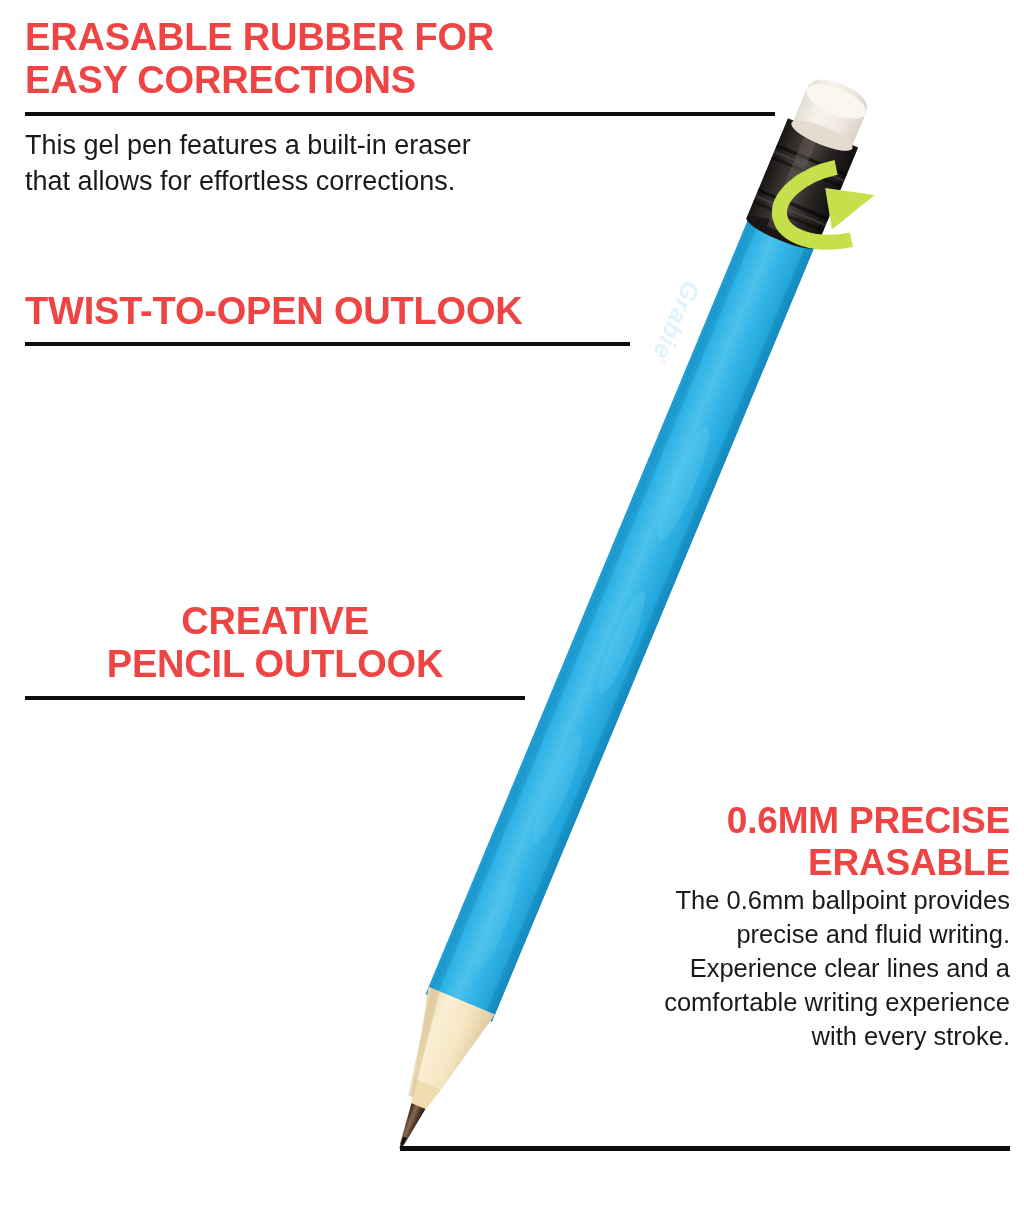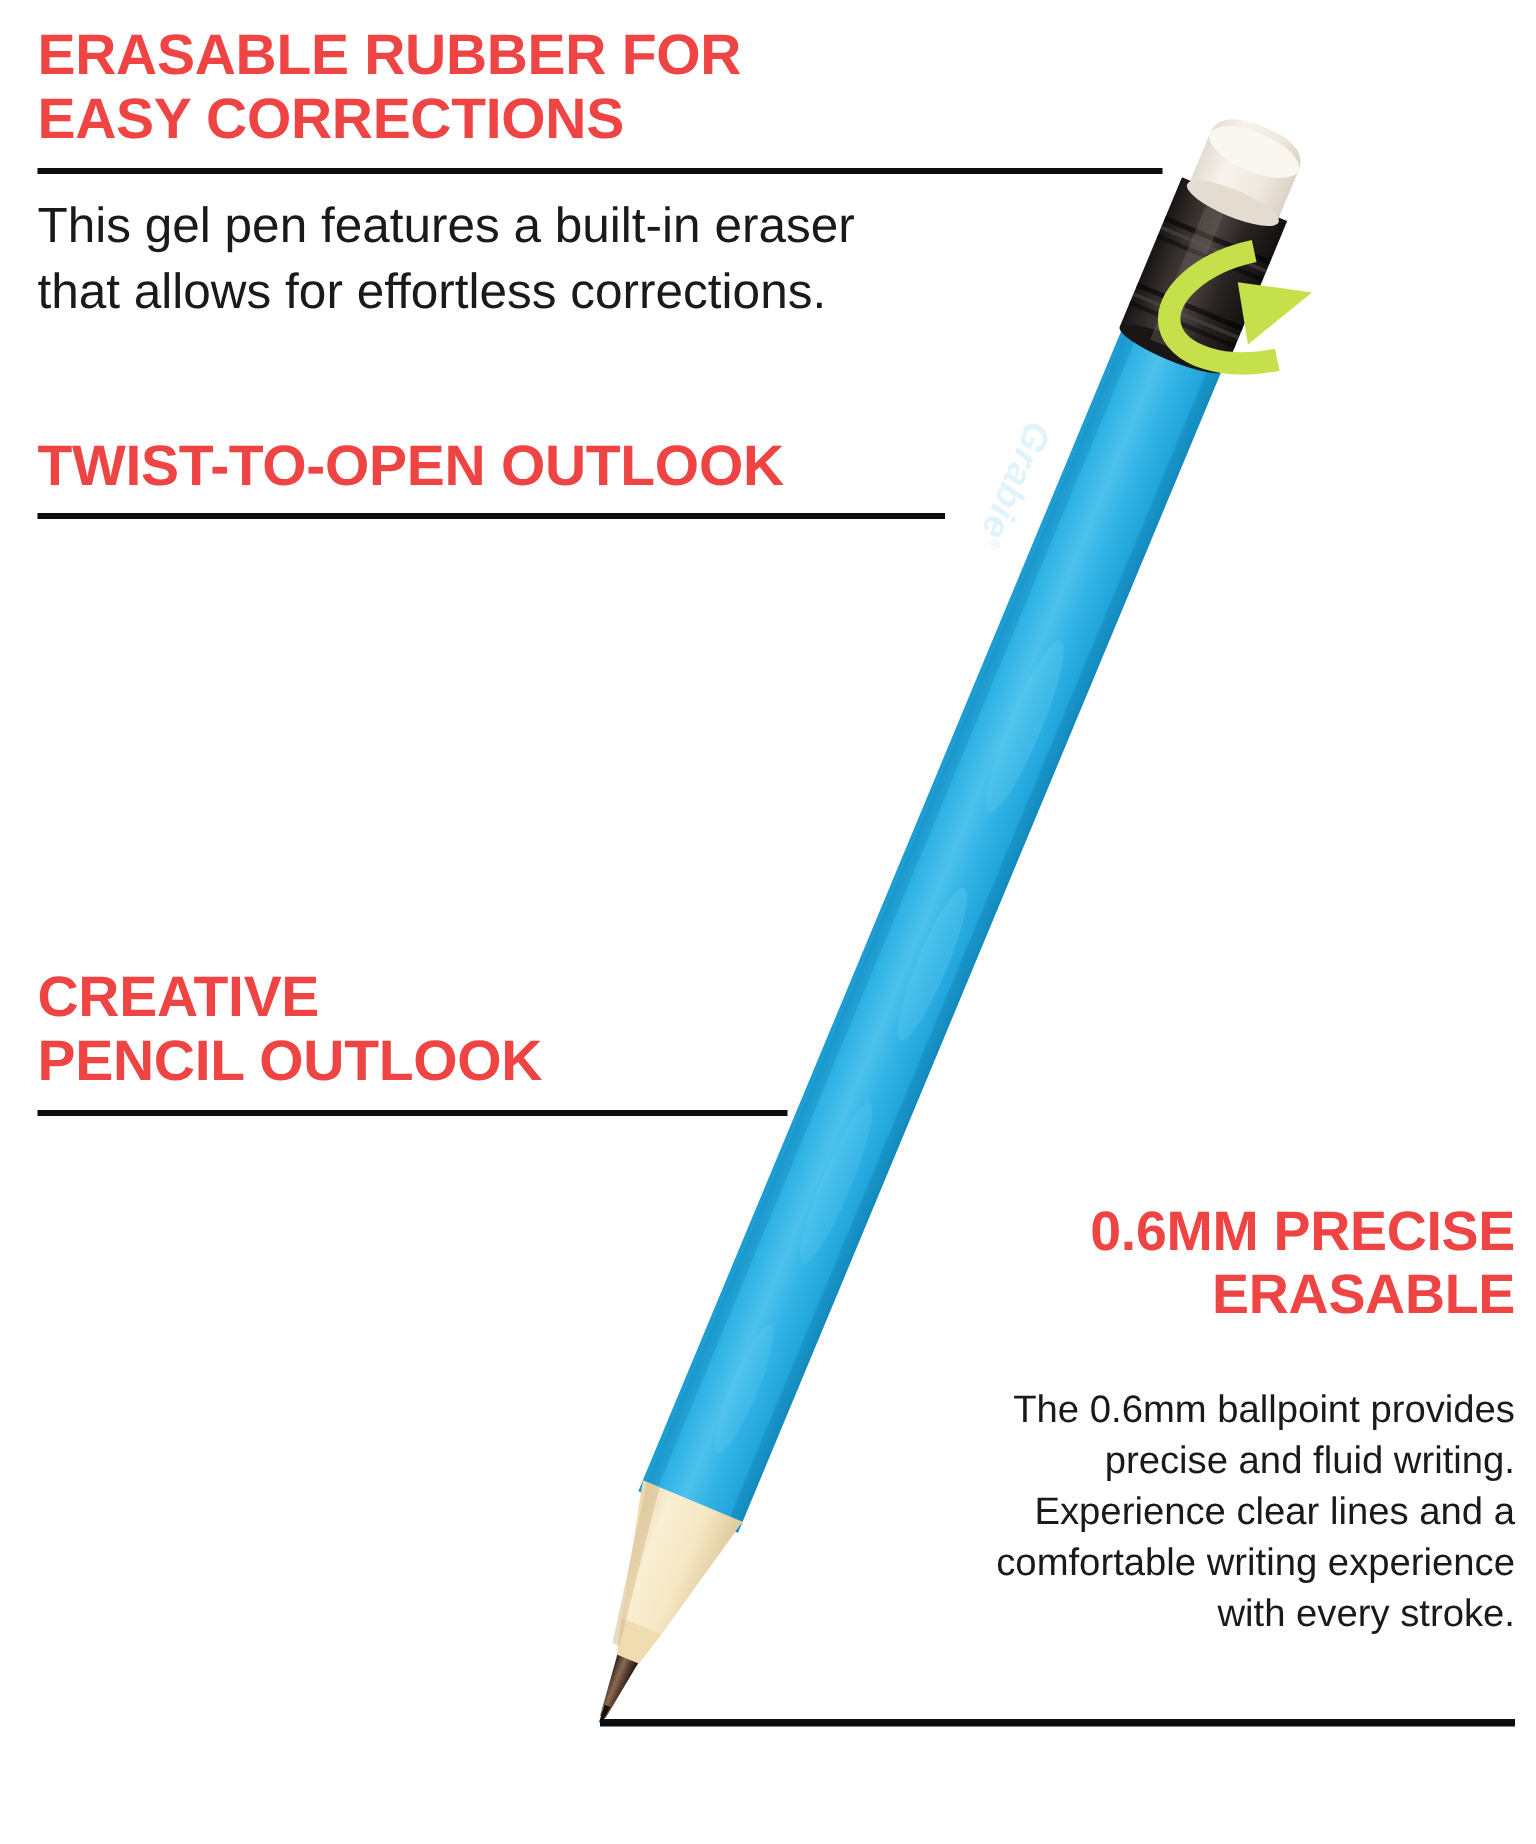--- a/index.html
+++ b/index.html
@@ -34,46 +34,46 @@
   }
   .f-rule {
     height: 4px;
     background: #0d0d0d;
     margin-top: 9px;
     margin-bottom: 12px;
   }
   .f-body {
     font-family: "Liberation Sans", sans-serif;
     font-weight: 400;
-    font-size: 33px;
+    font-size: 27px;
     line-height: 1.33;
     color: #1a1a1a;
     margin: 0;
     white-space: pre-line;
   }
 
   
   #feat-eraser      { left: 25px; top: 16px;  width: 750px; }
   #feat-eraser .f-rule { width: 750px; }
   #feat-eraser .f-body { width: 620px; }
 
   
   #feat-twist       { left: 25px; top: 290px; width: 605px; }
   #feat-twist .f-rule  { width: 605px; }
   #feat-twist .f-body  { width: 520px; }
 
   
-  #feat-pencil      { left: 25px; top: 644px; width: 500px; }
+  #feat-pencil      { left: 25px; top: 600px; width: 500px; text-align: center; }
   #feat-pencil .f-rule { width: 500px; }
   #feat-pencil .f-body { width: 470px; }
 
   
   #feat-ballpoint   { left: 500px; top: 800px; width: 510px; text-align: right; }
   #feat-ballpoint .f-head { font-size: 37px; }
-  #feat-ballpoint .f-body { font-size: 25.5px; margin-top: 40px; }
+  #feat-ballpoint .f-body { font-size: 25.5px; }
 
   #bottom-rule {
     position: absolute;
     left: 400px;
     top: 1146px;
     width: 610px;
     height: 5px;
     background: #0d0d0d;
     z-index: 40;
   }

